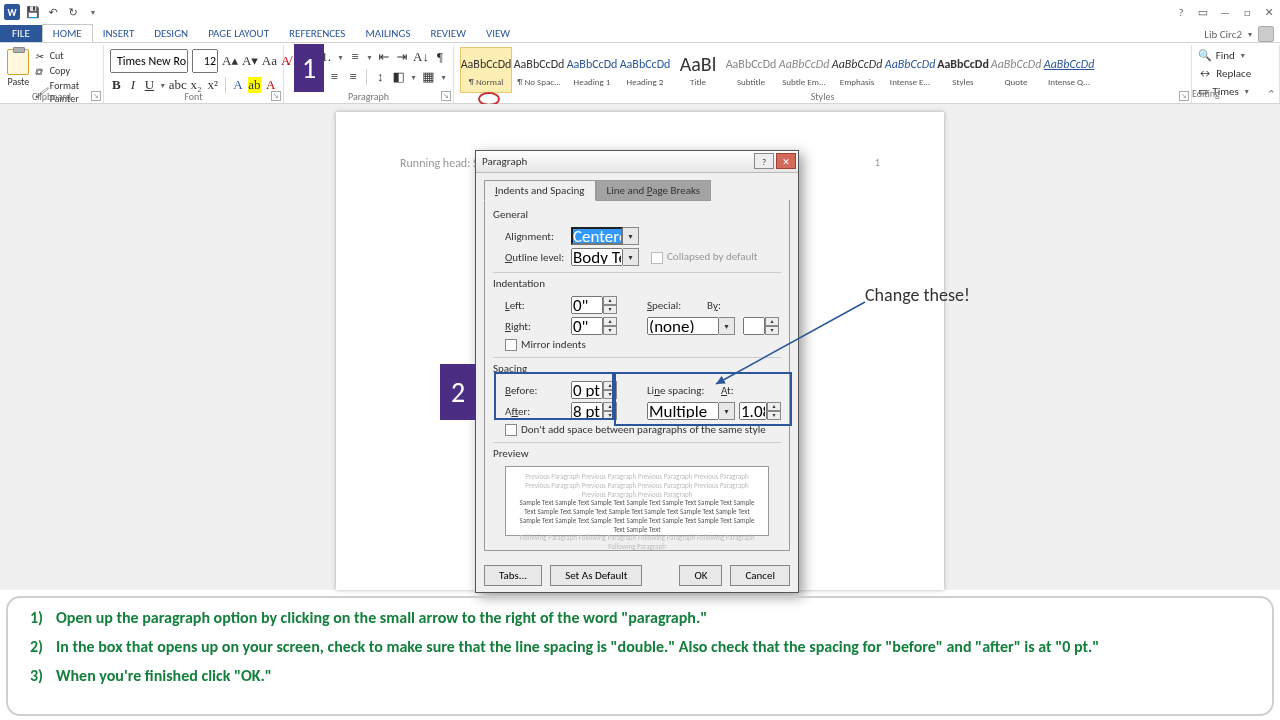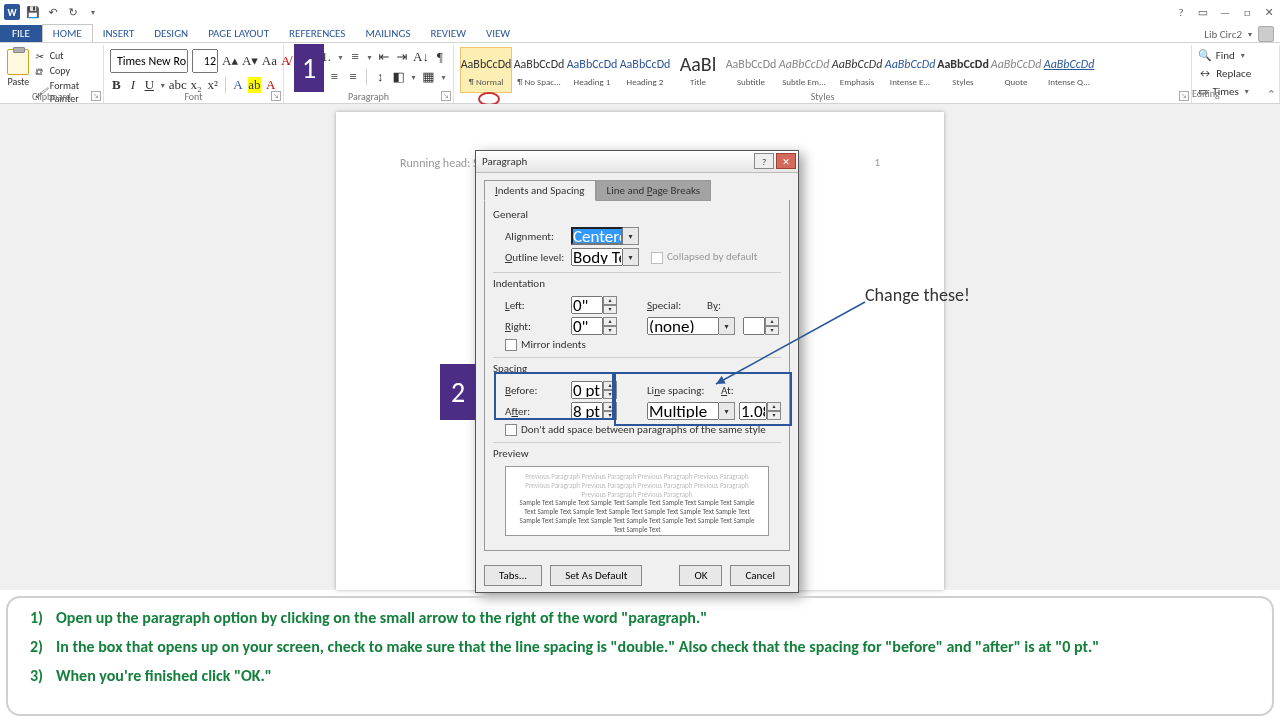--- a/index.html
+++ b/index.html
@@ -408,20 +408,21 @@
           <span class="chk"></span>
           <span>Don't add space between paragraphs of the same style</span>
         </div>
     </div>
     <hr class="hr">
     <div class="sect">
       <div class="sect-h">Preview</div>
       <div class="preview-box">
         <div class="pf">Previous Paragraph Previous Paragraph Previous Paragraph Previous Paragraph Previous Paragraph Previous Paragraph Previous Paragraph Previous Paragraph Previous Paragraph Previous Paragraph</div>
         <div class="tx">Sample Text Sample Text Sample Text Sample Text Sample Text Sample Text Sample Text Sample Text Sample Text Sample Text Sample Text Sample Text Sample Text Sample Text Sample Text Sample Text Sample Text Sample Text Sample Text Sample Text Sample Text</div>
+        <div class="pf">Following Paragraph Following Paragraph Following Paragraph Following Paragraph Following Paragraph</div>
       </div>
     </div>
   </div>
   <div class="btnrow">
     <div class="l">
       <button class="dbtn">Tabs...</button>
       <button class="dbtn">Set As Default</button>
     </div>
     <div class="r">
       <button class="dbtn">OK</button>

